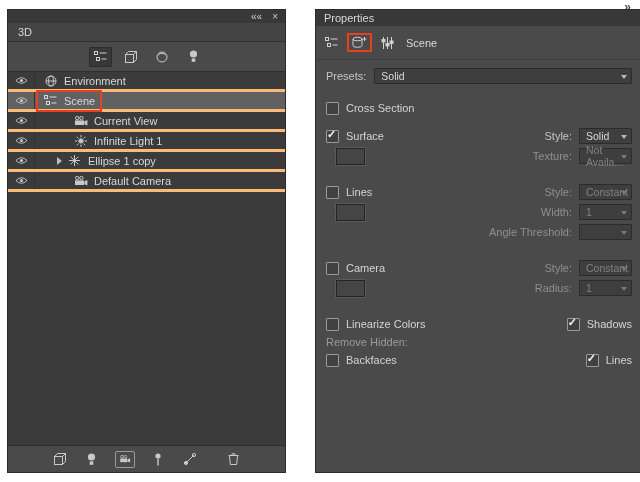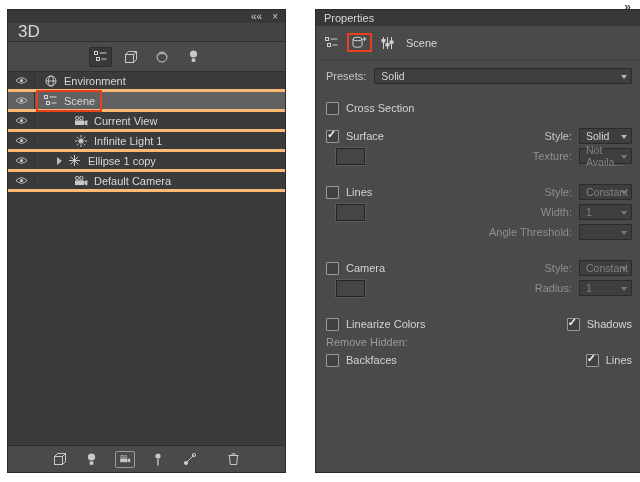--- a/index.html
+++ b/index.html
@@ -9,21 +9,21 @@
     font-family:"Liberation Sans", sans-serif;
     -webkit-font-smoothing:antialiased;
   }
   .panel{position:absolute;background:#4a4a4a;box-shadow:0 0 0 1px #2b2b2b;display:flex;flex-direction:column;}
   #left-panel{left:8px;top:10px;width:277px;height:462px;}
   #right-panel{left:276px;top:10px;width:344px;height:462px;margin-left:40px;}
 
   
   .lp-topbar{height:13px;background:#383838;display:flex;justify-content:flex-end;align-items:center;gap:10px;padding:0 7px;color:#cfcfcf;font-size:10px;line-height:12px;}
   .lp-topbar span{cursor:default;}
-  .lp-tab{height:18px;background:#444444;border-bottom:1px solid #2e2e2e;color:#d8d8d8;font-size:17px;display:flex;align-items:center;padding-left:10px;}
+  .lp-tab{height:18px;background:#444444;border-bottom:1px solid #2e2e2e;color:#d8d8d8;font-size:11px;display:flex;align-items:center;padding-left:10px;}
   .lp-toolbar{height:29px;display:flex;align-items:center;justify-content:center;gap:8px;background:#4a4a4a;}
   .tool-btn{width:23px;height:20px;display:flex;align-items:center;justify-content:center;border-radius:2px;}
   .tool-btn.active{background:#393939;box-shadow:inset 0 0 0 1px #2c2c2c;}
   .lp-list{flex:1;background:#3b3b3b;border-top:1px solid #2e2e2e;position:relative;}
   .lp-row{height:17px;display:flex;align-items:center;border-bottom:3px solid #fdba74;position:relative;font-size:11px;color:#d8d8d8;background:#3b3b3b;}
   .lp-row.selected{background:#616161;}
   .lp-eye{width:26px;align-self:stretch;display:flex;align-items:center;justify-content:center;border-right:1px solid #323232;flex:none;}
   .row-icon{display:flex;align-items:center;justify-content:center;width:15px;flex:none;}
   .ml8{margin-left:8px;} .ml38{margin-left:38px;}
   .row-label{margin-left:6px;white-space:nowrap;}

